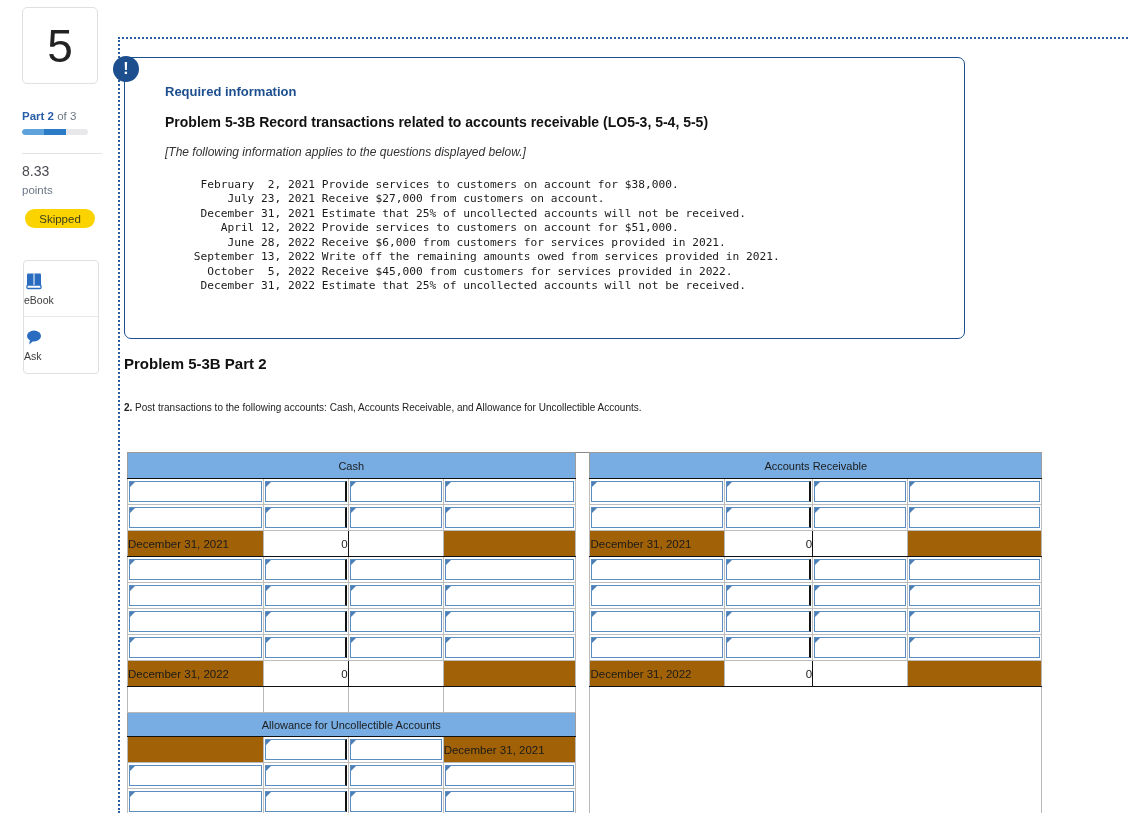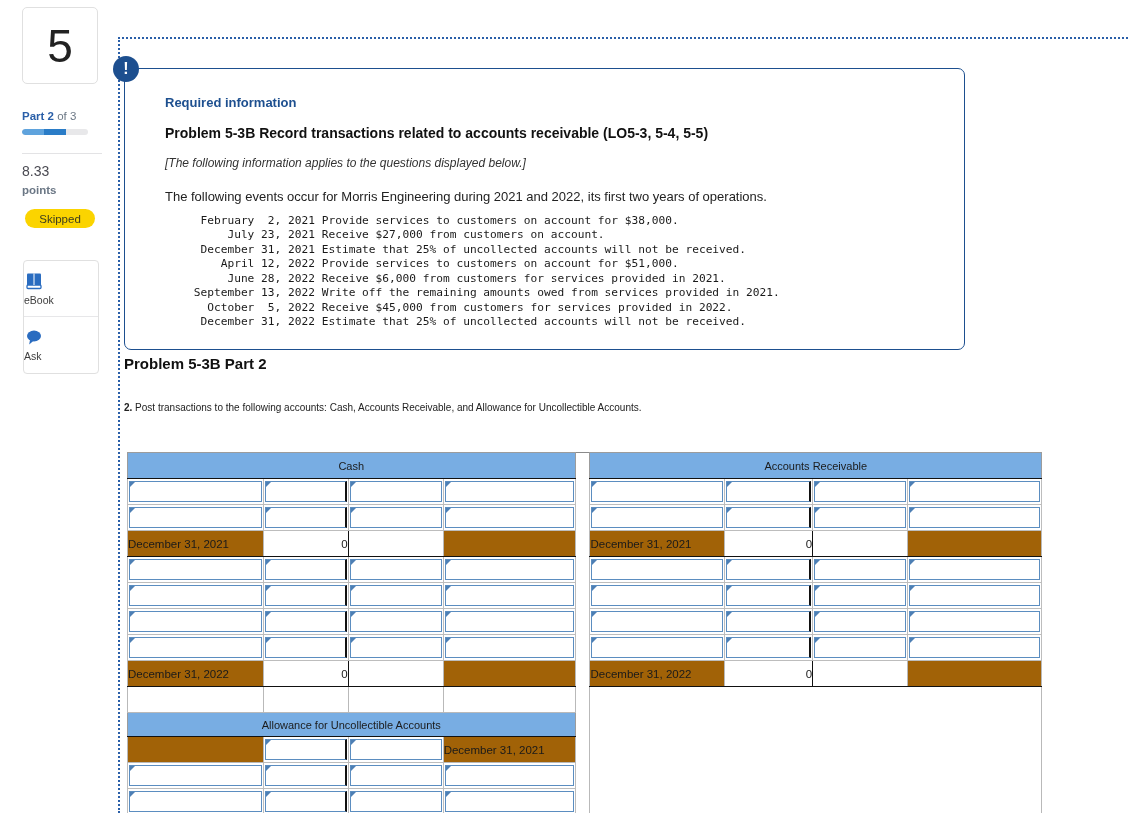--- a/index.html
+++ b/index.html
@@ -35,21 +35,21 @@
     position: absolute; left: 22px; top: 129px;
     width: 66px; height: 6px; border-radius: 3px; background: #e8e8ea;
     overflow: hidden;
   }
   .progress-seg-a { position:absolute; left:0; top:0; width:22px; height:6px; background:#5fa3dd; border-radius:3px 0 0 3px;}
   .progress-seg-b { position:absolute; left:22px; top:0; width:22px; height:6px; background:#2a7cc7;}
 
   .rail-divider { position: absolute; left: 22px; top: 153px; width: 80px; height: 1px; background: #e3e3e5; }
 
   .points-val { position: absolute; left: 22px; top: 163px; font-size: 14px; color: #4a4a52; }
-  .points-lbl { position: absolute; left: 22px; top: 184px; font-size: 11.5px; color: #6b7785; font-weight: bold; }
+  .points-lbl { position: absolute; left: 22px; top: 184px; font-size: 11.5px; color: #6b7785; }
 
   .skipped-badge {
     position: absolute; left: 25px; top: 209px;
     width: 70px; height: 19px; border-radius: 13px;
     background: #fbd400;
     display: flex; align-items: center; justify-content: center;
     font-size: 11.5px; color: #3d3d1f;
   }
 
   .tool-stack {
@@ -68,21 +68,21 @@
   
   .dot-top { position: absolute; left: 118px; top: 37px; width: 1010px; height: 0;
              border-top: 2px dotted #2a5fa8; }
   .dot-left { position: absolute; left: 118px; top: 37px; width: 0; height: 776px;
               border-left: 2px dotted #2a5fa8; }
 
   
   .req-box {
     position: absolute; left: 124px; top: 57px;
     width: 841px; height: 282px;
-    border: 1.6px solid #1d4f8f; border-radius: 7px; background: #fff; margin-top: 11px;
+    border: 1.6px solid #1d4f8f; border-radius: 7px; background: #fff;
   }
   .bang {
     position: absolute; left: 113px; top: 56px;
     width: 26px; height: 26px; border-radius: 50%;
     background: #1d4f8f; color: #fff;
     display: flex; align-items: center; justify-content: center;
     font-size: 16px; font-weight: bold; line-height: 1;
     z-index: 4;
   }
   .req-inner { position: absolute; left: 40px; top: 26px; right: 18px; }
@@ -203,21 +203,20 @@
 
 <div class="bang">
   <span>!</span>
 </div>
 
 <div class="req-box">
   <div class="req-inner">
     <div class="req-title">Required information</div>
     <div class="req-prob">Problem 5-3B Record transactions related to accounts receivable (LO5-3, 5-4, 5-5)</div>
     <div class="req-ital">[The following information applies to the questions displayed below.]</div>
-    <div class="req-lead">The following events occur for Morris Engineering during 2021 and 2022, its first two years of operations.</div>
     <div class="txn-list"><div>  February  2, 2021 Provide services to customers on account for $38,000.</div><div>      July 23, 2021 Receive $27,000 from customers on account.</div><div>  December 31, 2021 Estimate that 25% of uncollected accounts will not be received.</div><div>     April 12, 2022 Provide services to customers on account for $51,000.</div><div>      June 28, 2022 Receive $6,000 from customers for services provided in 2021.</div><div> September 13, 2022 Write off the remaining amounts owed from services provided in 2021.</div><div>   October  5, 2022 Receive $45,000 from customers for services provided in 2022.</div><div>  December 31, 2022 Estimate that 25% of uncollected accounts will not be received.</div></div>
   </div>
 </div>
 
 <div class="part-heading">Problem 5-3B Part 2</div>
 <div class="q-text">
   <b>2.</b><span> Post transactions to the following accounts: Cash, Accounts Receivable, and Allowance for Uncollectible Accounts.</span>
 </div>
 
 <div class="ws">

